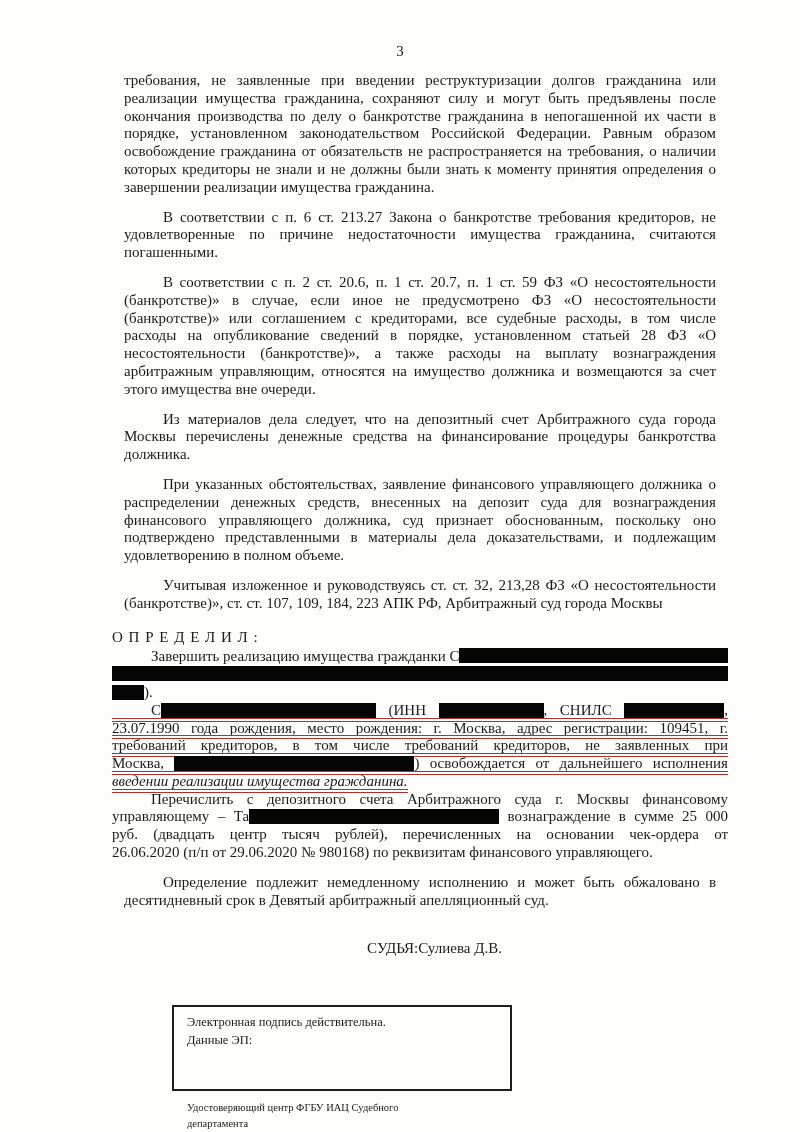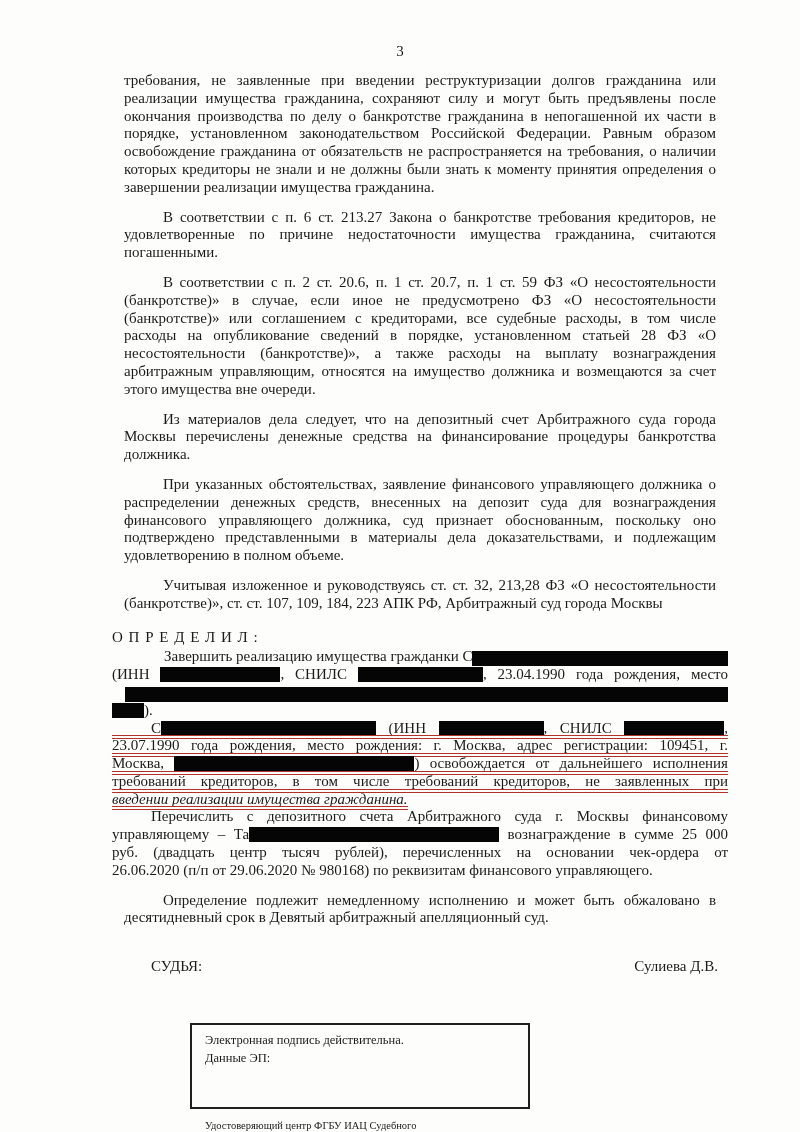--- a/index.html
+++ b/index.html
@@ -46,22 +46,21 @@
     position:relative;
     min-height:17.8px;
   }
   .line.ind{padding-left:39px;}
   .line.jst{
     text-align:justify;
     text-align-last:justify;
   }
   .line.flexline{
     display:flex;
-    align-items:flex-end;
-    margin-left:13px;
+    align-items:flex-start;
   }
   .line.flexline .seg{white-space:pre;}
   .bar{
     display:inline-block;
     height:15px;
     background:var(--bar);
     vertical-align:-3px;
   }
   .bar.fill{
     flex:1 1 auto;
@@ -85,27 +84,27 @@
     left:0;right:0;bottom:-2px;
     height:4px;
     border-top:1.4px solid var(--red);
     border-bottom:1.4px solid var(--red);
     box-sizing:border-box;
     pointer-events:none;
   }
   .sig-row{
     margin-top:31px;
     display:flex;
-    justify-content:space-between;
+    justify-content:center;
     padding-left:39px;
     padding-right:10px;
   }
   .stamp{
     margin-top:47px;
-    margin-left:78px;
+    margin-left:60px;
     width:340px;
     height:86px;
     border:2px solid var(--stamp-border);
     box-sizing:border-box;
     padding:7px 8px 0 13px;
   }
   .stamp-title{
     font-size:12.5px;
     line-height:16px;
   }
@@ -142,31 +141,30 @@
       </div>
 
     <div class="res-heading">О П Р Е Д Е Л И Л :</div>
 
     <div id="resolution">
         <div class="rpar">
           <div class="line ind flexline">
             <span class="seg">Завершить реализацию имущества гражданки С</span>
             <span class="bar fill"></span>
           </div>
-          <div class="line jst"><span class="seg">(ИНН </span><span class="bar" style="width: 120px;"></span><span class="seg">, СНИЛС </span><span class="bar" style="width: 125px;"></span><span class="seg">, 23.04.1990 года рождения, место</span></div>
           <div class="line flexline">
             <span class="bar fill"></span>
           </div>
           <div class="line"><span class="bar" style="width: 32px;"></span><span class="seg">).</span></div>
         </div>
         <div class="rpar redline">
           <div class="line ind jst rl"><span class="seg">С</span><span class="bar" style="width: 215px;"></span><span class="seg"> (ИНН </span><span class="bar" style="width: 105px;"></span><span class="seg">, СНИЛС </span><span class="bar" style="width: 100px;"></span><span class="seg">,</span></div>
           <div class="line jst rl"><span class="seg">23.07.1990 года рождения, место рождения: г. Москва, адрес регистрации: 109451, г.</span></div>
+          <div class="line jst rl"><span class="seg">требований кредиторов, в том числе требований кредиторов, не заявленных при</span></div>
           <div class="line jst rl"><span class="seg">Москва, </span><span class="bar" style="width: 240px;"></span><span class="seg">) освобождается от дальнейшего исполнения</span></div>
-          <div class="line jst rl"><span class="seg">требований кредиторов, в том числе требований кредиторов, не заявленных при</span></div>
           <div class="line rl-fit">
             <span class="seg">введении реализации имущества гражданина.</span>
           </div>
         </div>
         <div class="rpar">
           <div class="line ind jst"><span class="seg">Перечислить с депозитного счета Арбитражного суда г. Москвы финансовому</span></div>
           <div class="line jst"><span class="seg">управляющему – Та</span><span class="bar" style="width: 250px;"></span><span class="seg"> вознаграждение в сумме 25 000</span></div>
           <div class="line jst"><span class="seg">руб. (двадцать центр тысяч рублей), перечисленных на основании чек-ордера от</span></div>
           <div class="line"><span class="seg">26.06.2020 (п/п от 29.06.2020 № 980168) по реквизитам финансового управляющего.</span></div>
         </div>

